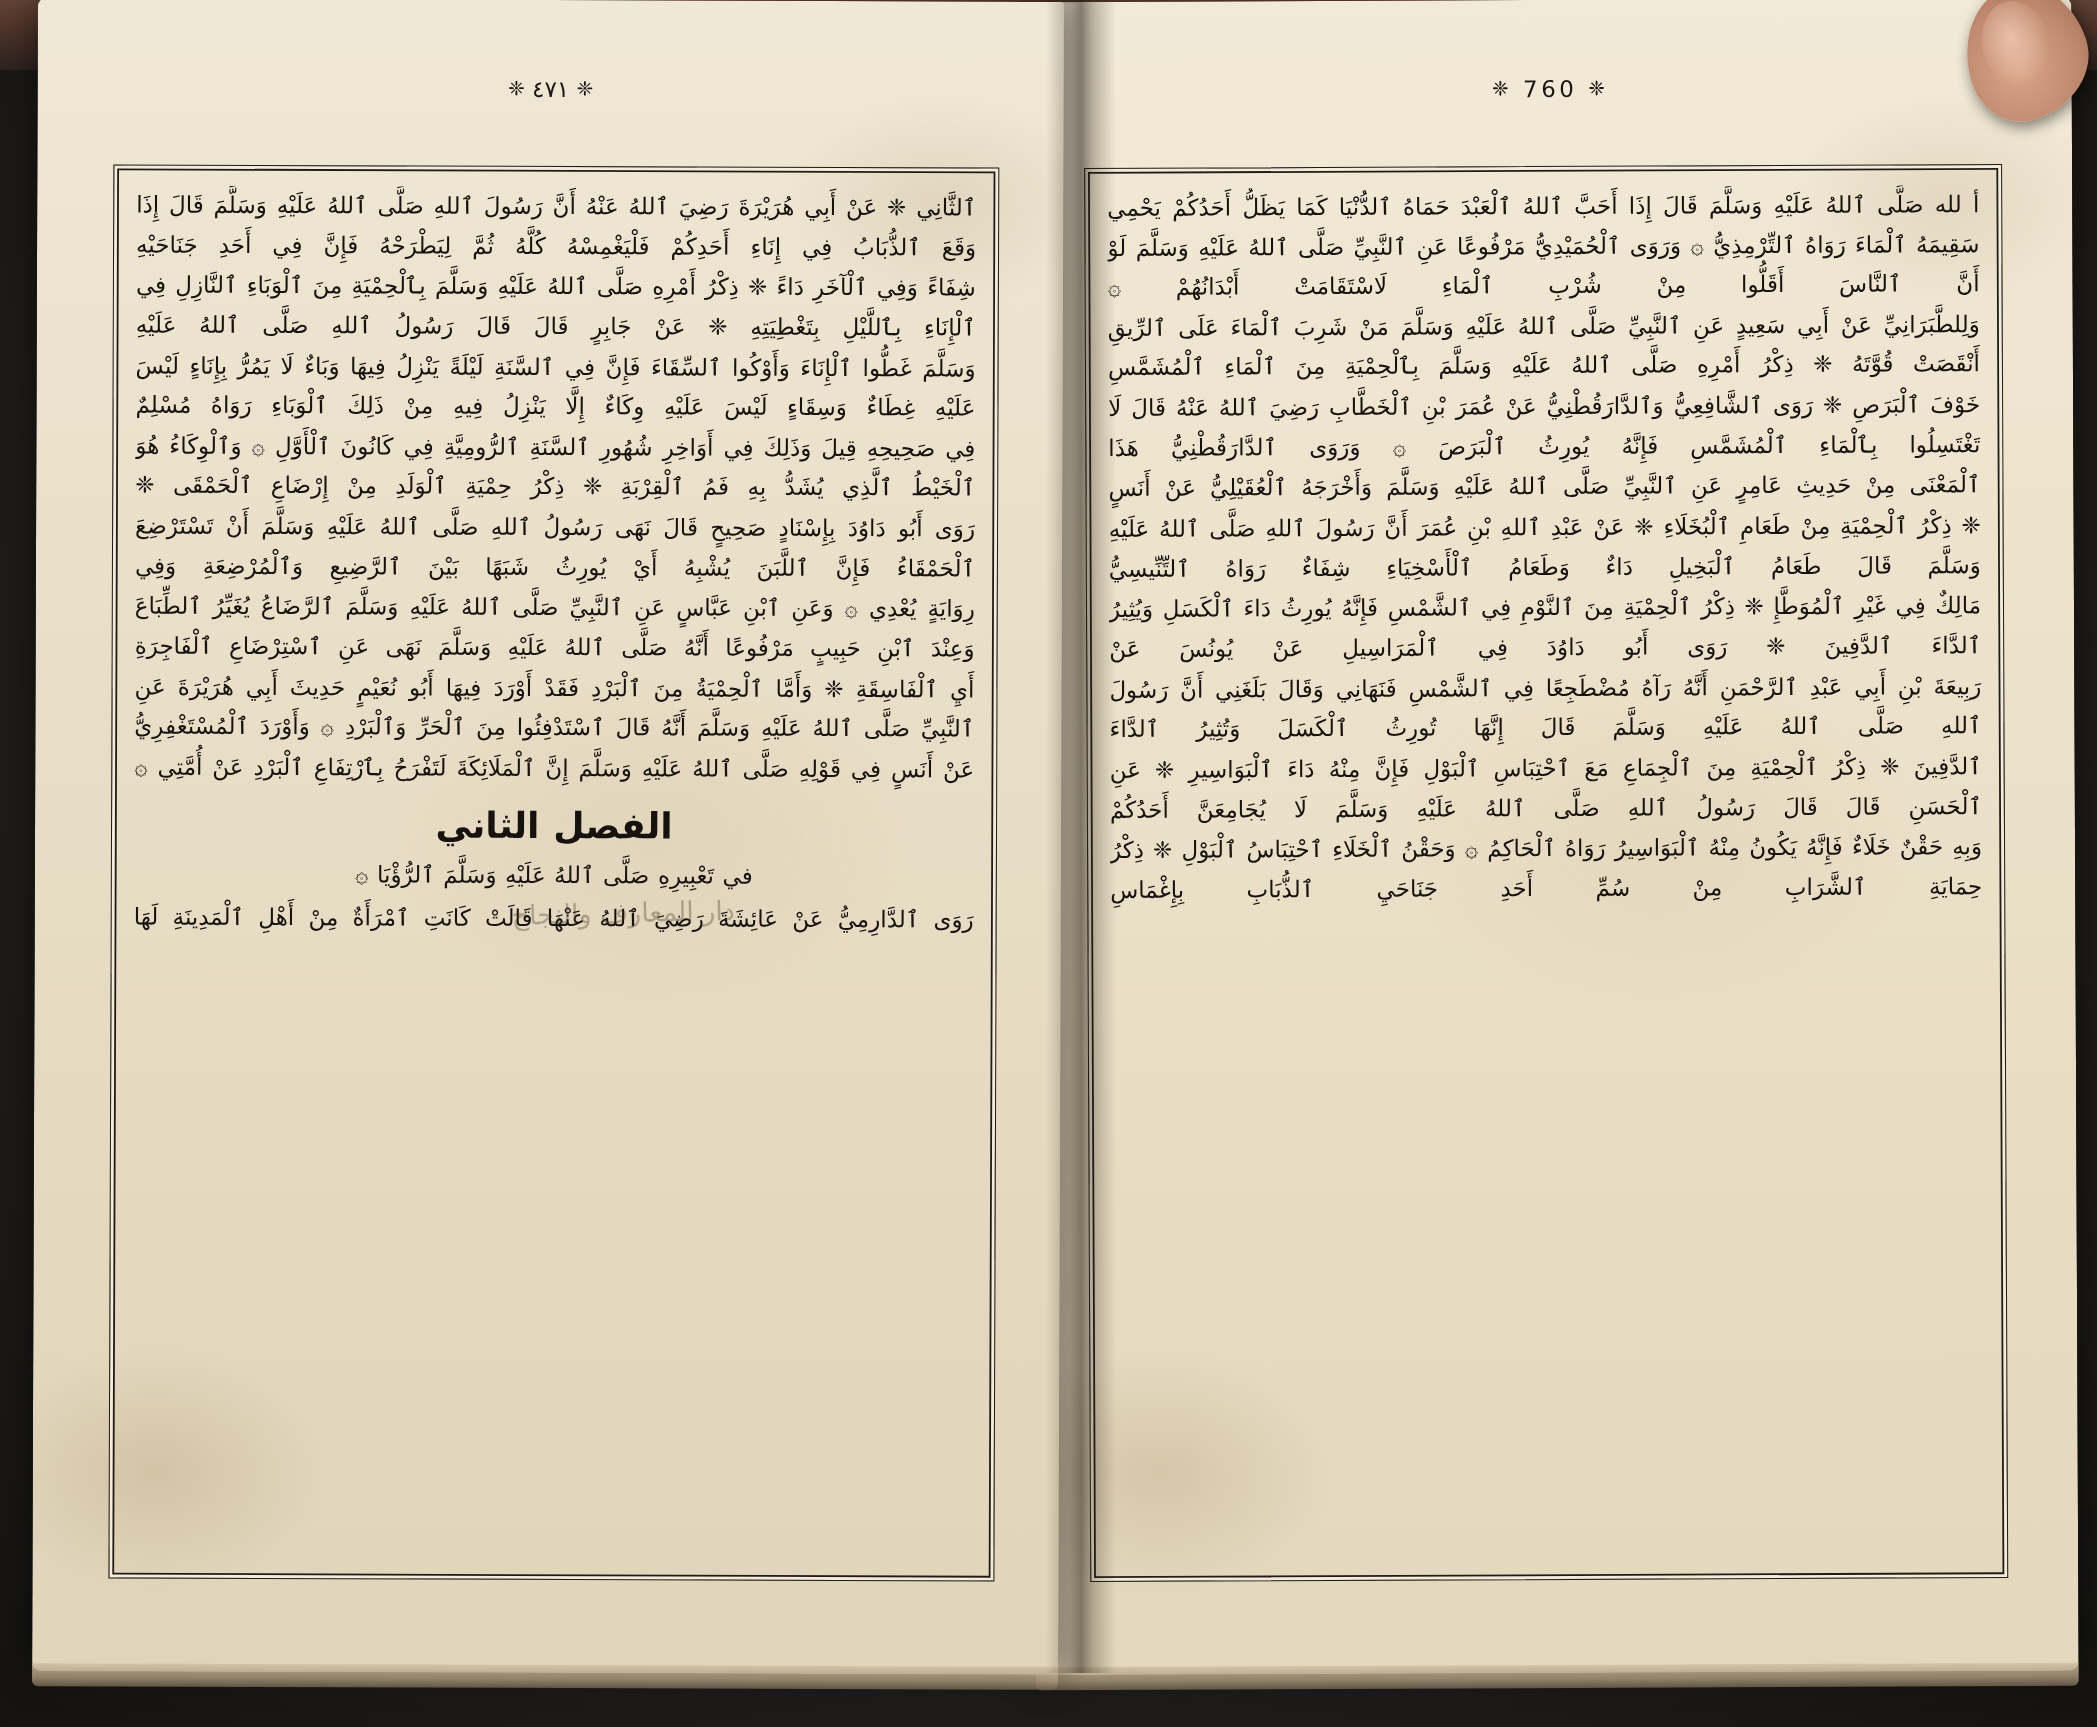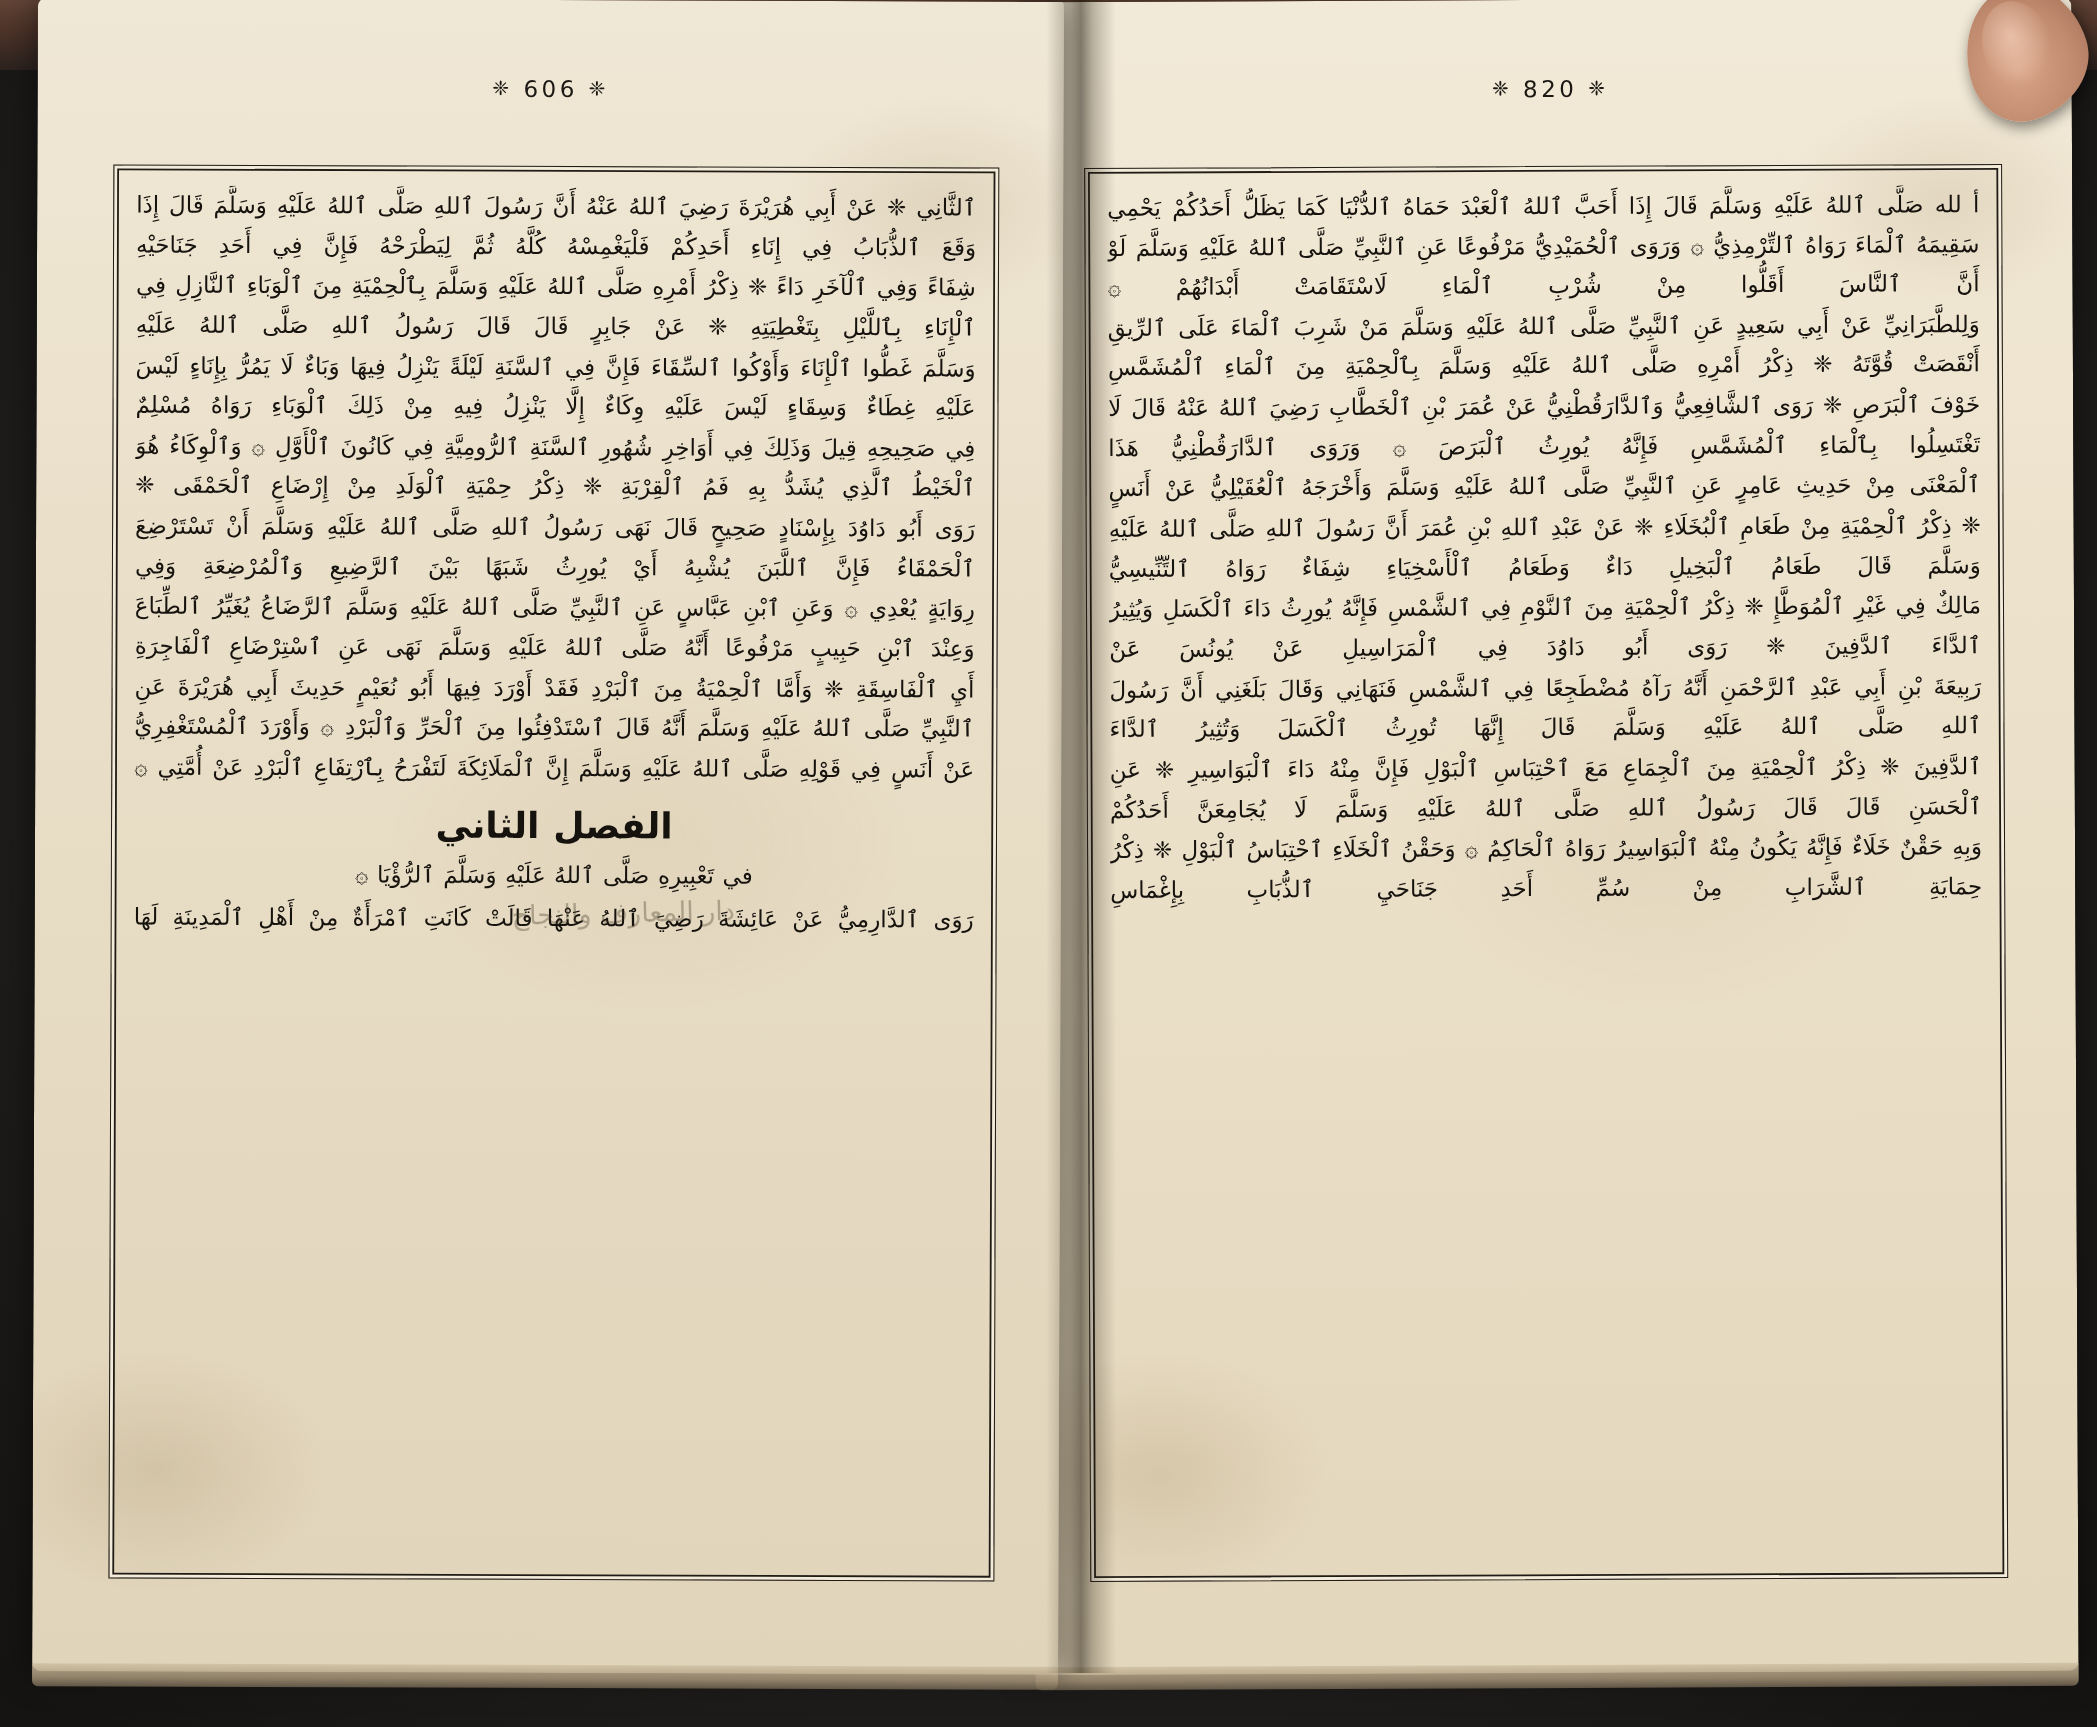--- a/index.html
+++ b/index.html
@@ -204,21 +204,21 @@
 <div class="scene">
   <div class="desk-strip"></div>
 
   <div class="book">
 
     <div class="page page-right">
       <div class="aging"></div>
 
       <div class="folio">
         <span class="star">❈</span>
-        <span>820</span>
+        <span>760</span>
         <span class="star">❈</span>
       </div>
 
       <div class="frame">
         <div class="textblock">
           <p>أ لله صَلَّى ٱللهُ عَلَيْهِ وَسَلَّمَ قَالَ إِذَا أَحَبَّ ٱللهُ ٱلْعَبْدَ حَمَاهُ ٱلدُّنْيَا كَمَا يَظَلُّ أَحَدُكُمْ يَحْمِي سَقِيمَهُ ٱلْمَاءَ رَوَاهُ ٱلتِّرْمِذِيُّ ۞ وَرَوَى ٱلْحُمَيْدِيُّ مَرْفُوعًا عَنِ ٱلنَّبِيِّ صَلَّى ٱللهُ عَلَيْهِ وَسَلَّمَ لَوْ أَنَّ ٱلنَّاسَ أَقَلُّوا مِنْ شُرْبِ ٱلْمَاءِ لَاسْتَقَامَتْ أَبْدَانُهُمْ ۞</p>
           <p>وَلِلطَّبَرَانِيِّ عَنْ أَبِي سَعِيدٍ عَنِ ٱلنَّبِيِّ صَلَّى ٱللهُ عَلَيْهِ وَسَلَّمَ مَنْ شَرِبَ ٱلْمَاءَ عَلَى ٱلرِّيقِ أَنْقَصَتْ قُوَّتَهُ ❈ ذِكْرُ أَمْرِهِ صَلَّى ٱللهُ عَلَيْهِ وَسَلَّمَ بِٱلْحِمْيَةِ مِنَ ٱلْمَاءِ ٱلْمُشَمَّسِ</p>
           <p>خَوْفَ ٱلْبَرَصِ ❈ رَوَى ٱلشَّافِعِيُّ وَٱلدَّارَقُطْنِيُّ عَنْ عُمَرَ بْنِ ٱلْخَطَّابِ رَضِيَ ٱللهُ عَنْهُ قَالَ لَا تَغْتَسِلُوا بِٱلْمَاءِ ٱلْمُشَمَّسِ فَإِنَّهُ يُورِثُ ٱلْبَرَصَ ۞ وَرَوَى ٱلدَّارَقُطْنِيُّ هَذَا</p>
           <p>ٱلْمَعْنَى مِنْ حَدِيثِ عَامِرٍ عَنِ ٱلنَّبِيِّ صَلَّى ٱللهُ عَلَيْهِ وَسَلَّمَ وَأَخْرَجَهُ ٱلْعُقَيْلِيُّ عَنْ أَنَسٍ</p>
           <p>❈ ذِكْرُ ٱلْحِمْيَةِ مِنْ طَعَامِ ٱلْبُخَلَاءِ ❈ عَنْ عَبْدِ ٱللهِ بْنِ عُمَرَ أَنَّ رَسُولَ ٱللهِ صَلَّى ٱللهُ عَلَيْهِ وَسَلَّمَ قَالَ طَعَامُ ٱلْبَخِيلِ دَاءٌ وَطَعَامُ ٱلْأَسْخِيَاءِ شِفَاءٌ رَوَاهُ ٱلتِّنِّيسِيُّ</p>
@@ -230,21 +230,21 @@
       </div>
 
       <div class="edge-bottom"></div>
     </div>
 
     <div class="page page-left">
       <div class="aging"></div>
 
       <div class="folio">
         <span class="star">❈</span>
-        <span>606</span>
+        <span>٤٧١</span>
         <span class="star">❈</span>
       </div>
 
       <div class="frame">
         <div class="textblock">
           <p>ٱلثَّانِي ❈ عَنْ أَبِي هُرَيْرَةَ رَضِيَ ٱللهُ عَنْهُ أَنَّ رَسُولَ ٱللهِ صَلَّى ٱللهُ عَلَيْهِ وَسَلَّمَ قَالَ إِذَا وَقَعَ ٱلذُّبَابُ فِي إِنَاءِ أَحَدِكُمْ فَلْيَغْمِسْهُ كُلَّهُ ثُمَّ لِيَطْرَحْهُ فَإِنَّ فِي أَحَدِ جَنَاحَيْهِ</p>
           <p>شِفَاءً وَفِي ٱلْآخَرِ دَاءً ❈ ذِكْرُ أَمْرِهِ صَلَّى ٱللهُ عَلَيْهِ وَسَلَّمَ بِٱلْحِمْيَةِ مِنَ ٱلْوَبَاءِ ٱلنَّازِلِ فِي ٱلْإِنَاءِ بِٱللَّيْلِ بِتَغْطِيَتِهِ ❈ عَنْ جَابِرٍ قَالَ قَالَ رَسُولُ ٱللهِ صَلَّى ٱللهُ عَلَيْهِ</p>
           <p>وَسَلَّمَ غَطُّوا ٱلْإِنَاءَ وَأَوْكُوا ٱلسِّقَاءَ فَإِنَّ فِي ٱلسَّنَةِ لَيْلَةً يَنْزِلُ فِيهَا وَبَاءٌ لَا يَمُرُّ بِإِنَاءٍ لَيْسَ عَلَيْهِ غِطَاءٌ وَسِقَاءٍ لَيْسَ عَلَيْهِ وِكَاءٌ إِلَّا يَنْزِلُ فِيهِ مِنْ ذَلِكَ ٱلْوَبَاءِ رَوَاهُ مُسْلِمٌ</p>
           <p>فِي صَحِيحِهِ قِيلَ وَذَلِكَ فِي أَوَاخِرِ شُهُورِ ٱلسَّنَةِ ٱلرُّومِيَّةِ فِي كَانُونَ ٱلْأَوَّلِ ۞ وَٱلْوِكَاءُ هُوَ ٱلْخَيْطُ ٱلَّذِي يُشَدُّ بِهِ فَمُ ٱلْقِرْبَةِ ❈ ذِكْرُ حِمْيَةِ ٱلْوَلَدِ مِنْ إِرْضَاعِ ٱلْحَمْقَى ❈</p>
           <p>رَوَى أَبُو دَاوُدَ بِإِسْنَادٍ صَحِيحٍ قَالَ نَهَى رَسُولُ ٱللهِ صَلَّى ٱللهُ عَلَيْهِ وَسَلَّمَ أَنْ تَسْتَرْضِعَ ٱلْحَمْقَاءُ فَإِنَّ ٱللَّبَنَ يُشْبِهُ أَيْ يُورِثُ شَبَهًا بَيْنَ ٱلرَّضِيعِ وَٱلْمُرْضِعَةِ وَفِي</p>

